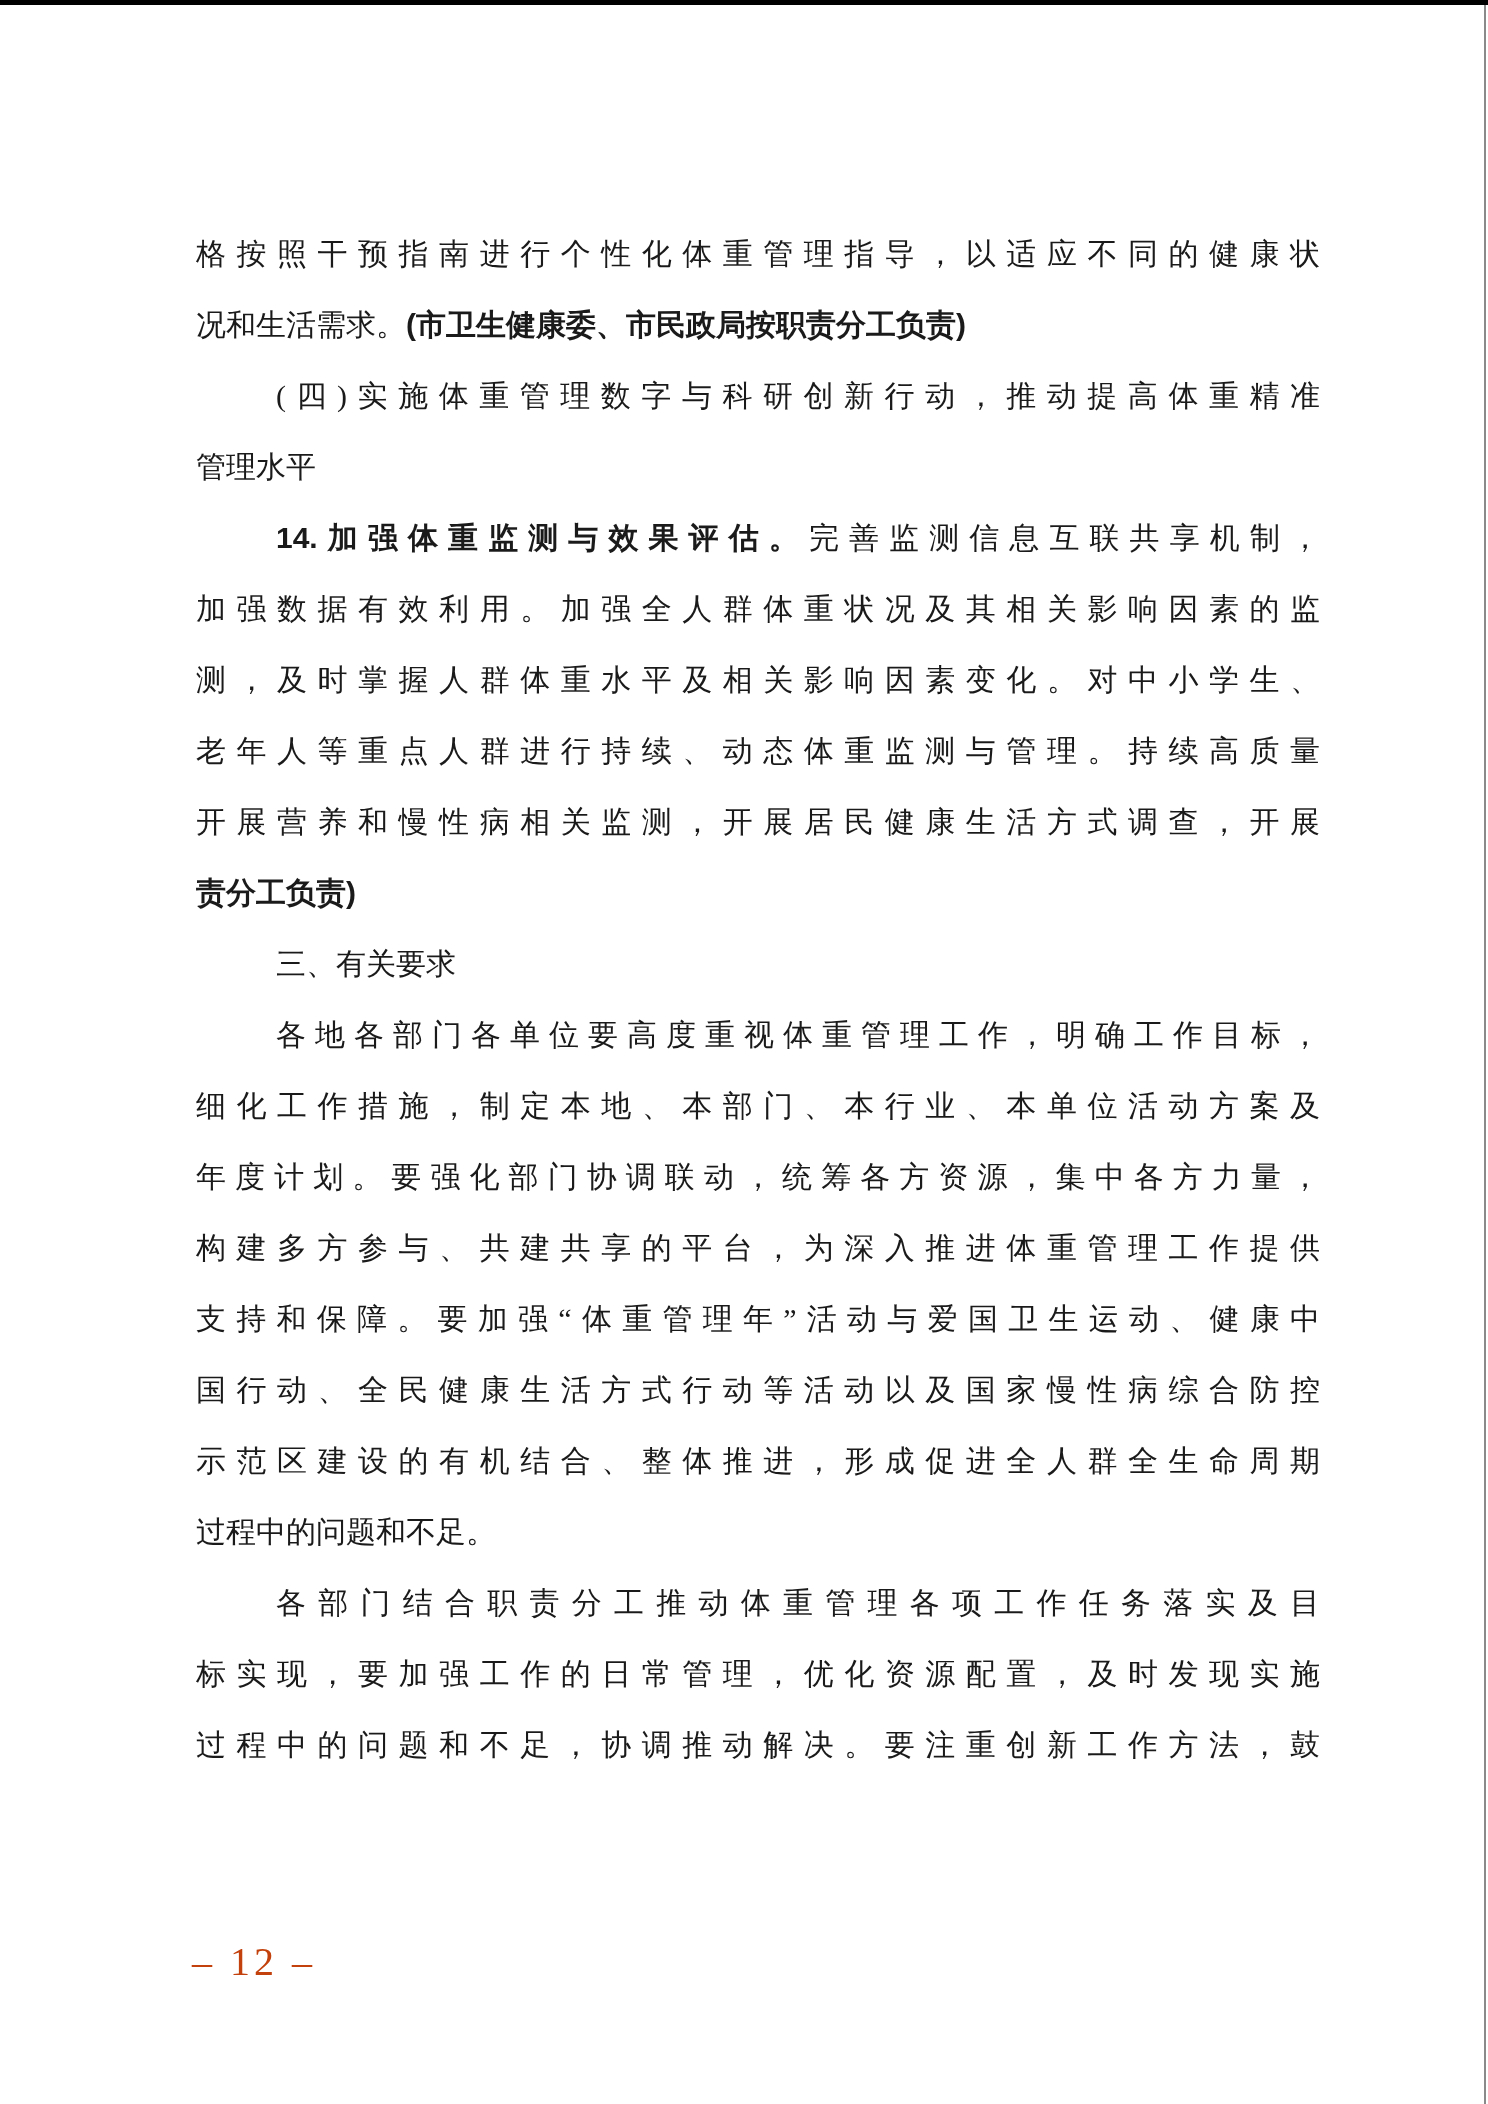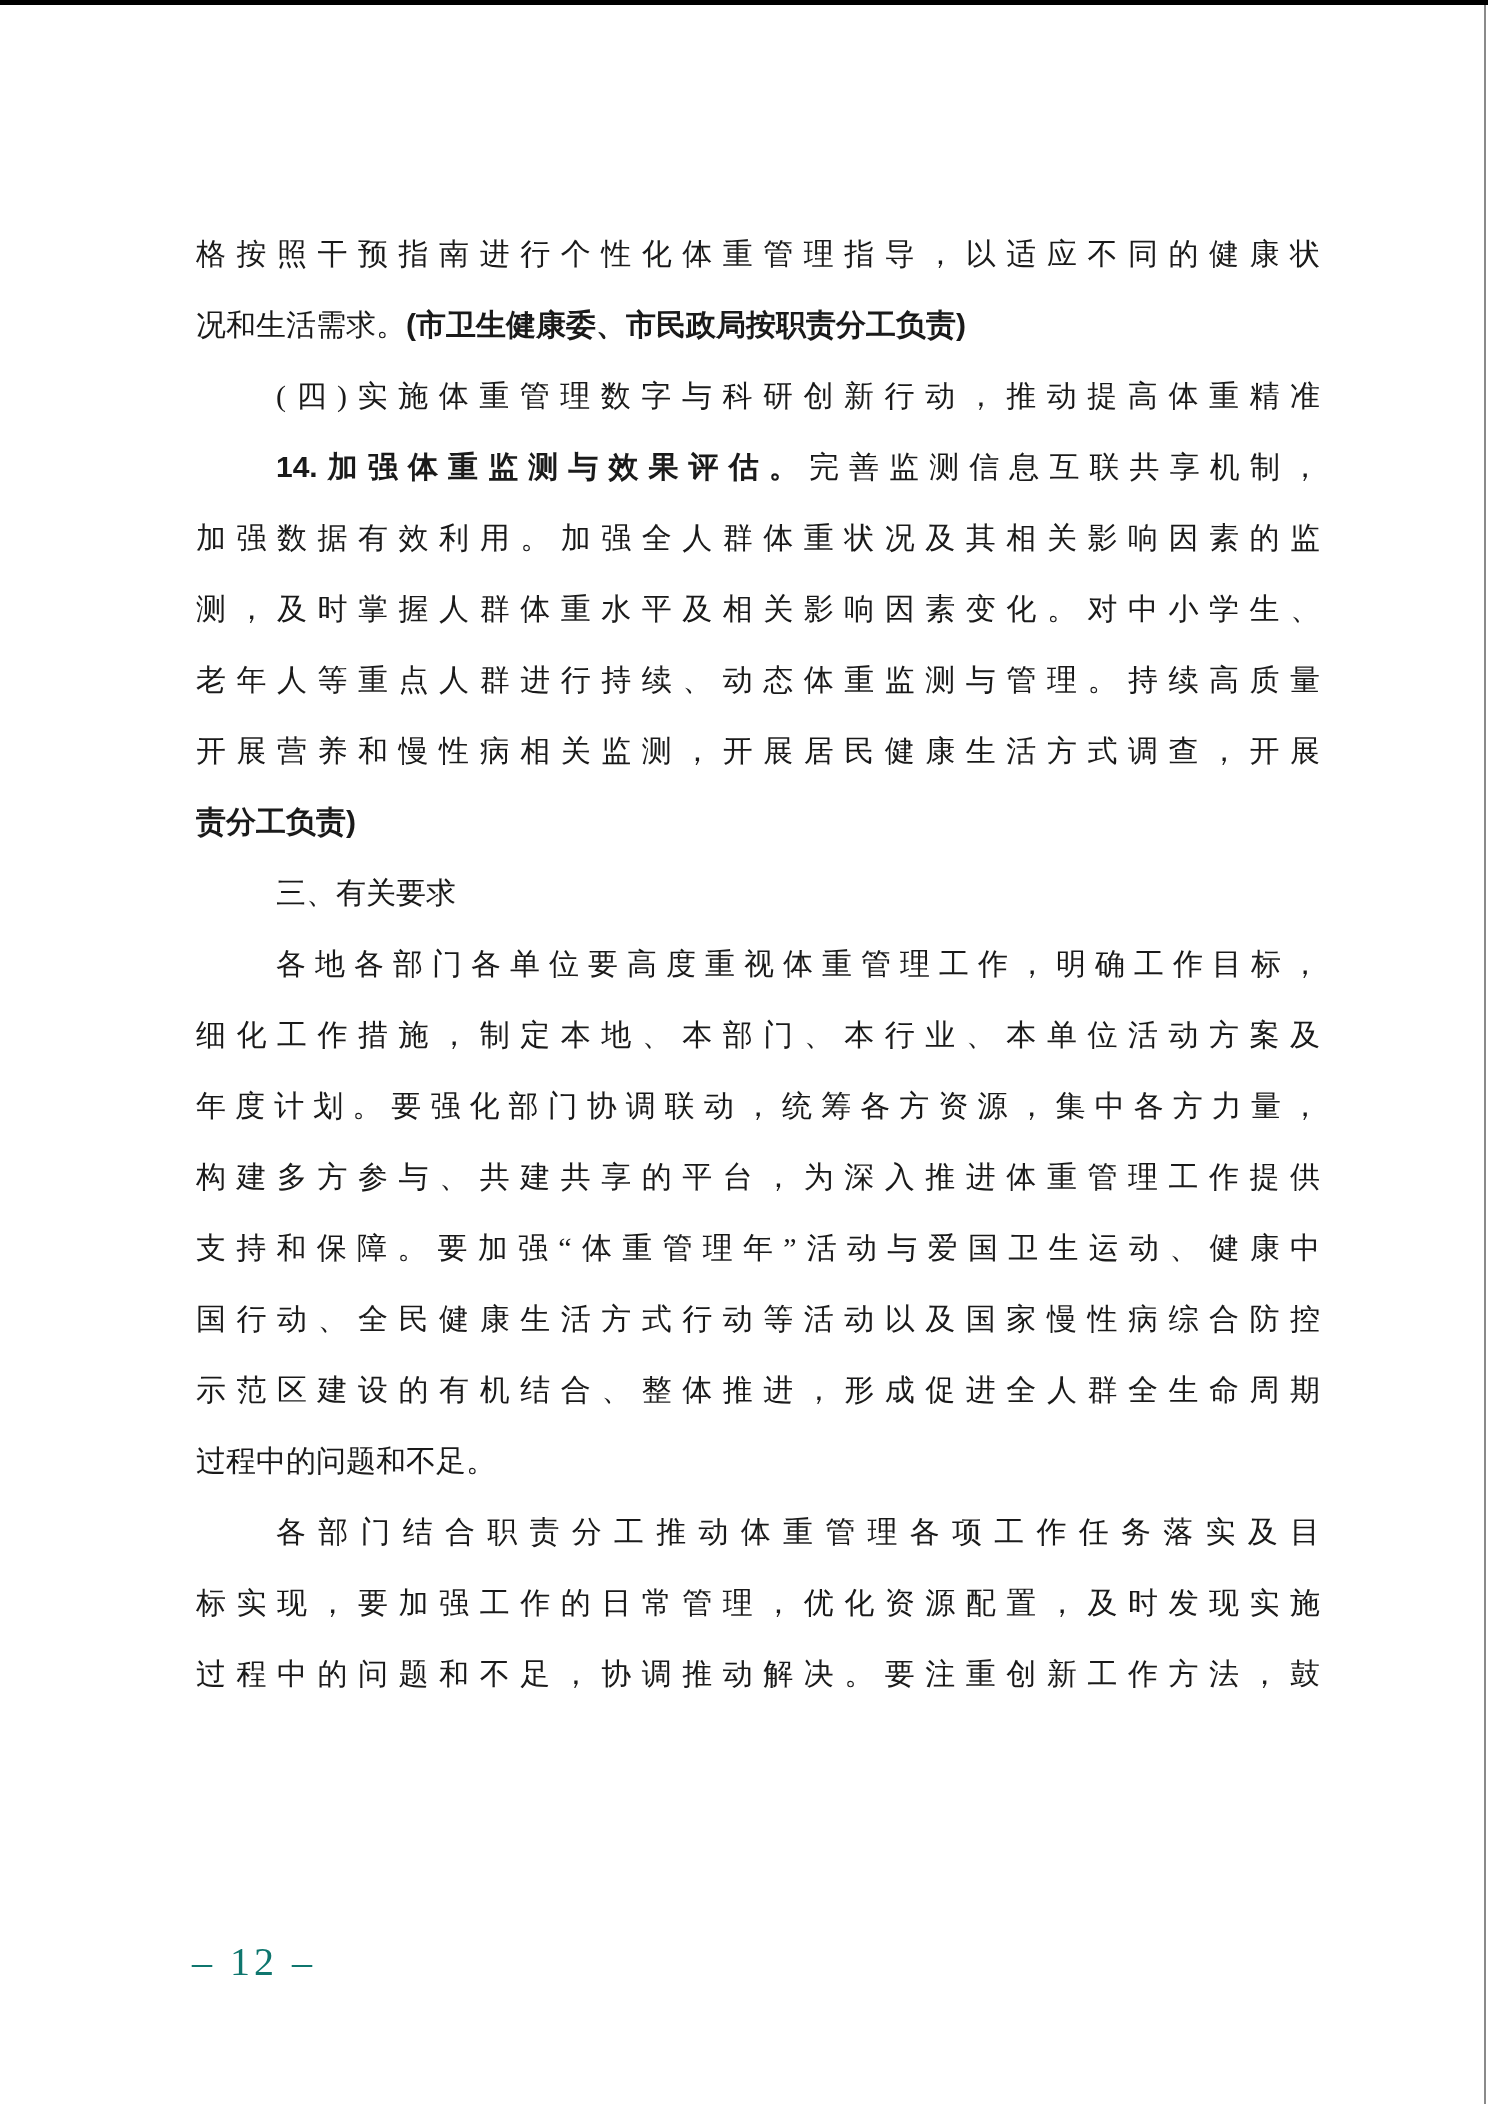--- a/index.html
+++ b/index.html
@@ -51,35 +51,36 @@
     font-family: "Liberation Sans", sans-serif;
     font-style: normal;
   }
   .page-number {
     position: absolute;
     left: 192px;
     top: 1932px;
     font-size: 40px;
     line-height: 60px;
     letter-spacing: 4px;
-    color: #0f766e;
+    color: #c2410c;
     font-family: "Liberation Serif", serif;
   }
 </style>
 </head>
 <body>
 
 <div class="page">
   <div class="top-border"></div>
   <div class="right-border"></div>
 
   <div class="body-text">
     <div class="line"><span>格按照干预指南进行个性化体重管理指导，以适应不同的健康状</span><b class="bd"></b><span></span></div>
     <div class="line end"><span>况和生活需求。</span><b class="bd">(市卫生健康委、市民政局按职责分工负责)</b><span></span></div>
     <div class="line indent"><span>(四)实施体重管理数字与科研创新行动，推动提高体重精准</span><b class="bd"></b><span></span></div>
+    <div class="line end"><span>管理水平</span><b class="bd"></b><span></span></div>
     <div class="line indent"><span></span><b class="bd">14.加强体重监测与效果评估。</b><span>完善监测信息互联共享机制，</span></div>
     <div class="line"><span>加强数据有效利用。加强全人群体重状况及其相关影响因素的监</span><b class="bd"></b><span></span></div>
     <div class="line"><span>测，及时掌握人群体重水平及相关影响因素变化。对中小学生、</span><b class="bd"></b><span></span></div>
     <div class="line"><span>老年人等重点人群进行持续、动态体重监测与管理。持续高质量</span><b class="bd"></b><span></span></div>
     <div class="line"><span>开展营养和慢性病相关监测，开展居民健康生活方式调查，开展</span><b class="bd"></b><span></span></div>
     <div class="line end"><span></span><b class="bd">责分工负责)</b><span></span></div>
     <div class="line indent end"><span>三、有关要求</span><b class="bd"></b><span></span></div>
     <div class="line indent"><span>各地各部门各单位要高度重视体重管理工作，明确工作目标，</span><b class="bd"></b><span></span></div>
     <div class="line"><span>细化工作措施，制定本地、本部门、本行业、本单位活动方案及</span><b class="bd"></b><span></span></div>
     <div class="line"><span>年度计划。要强化部门协调联动，统筹各方资源，集中各方力量，</span><b class="bd"></b><span></span></div>

